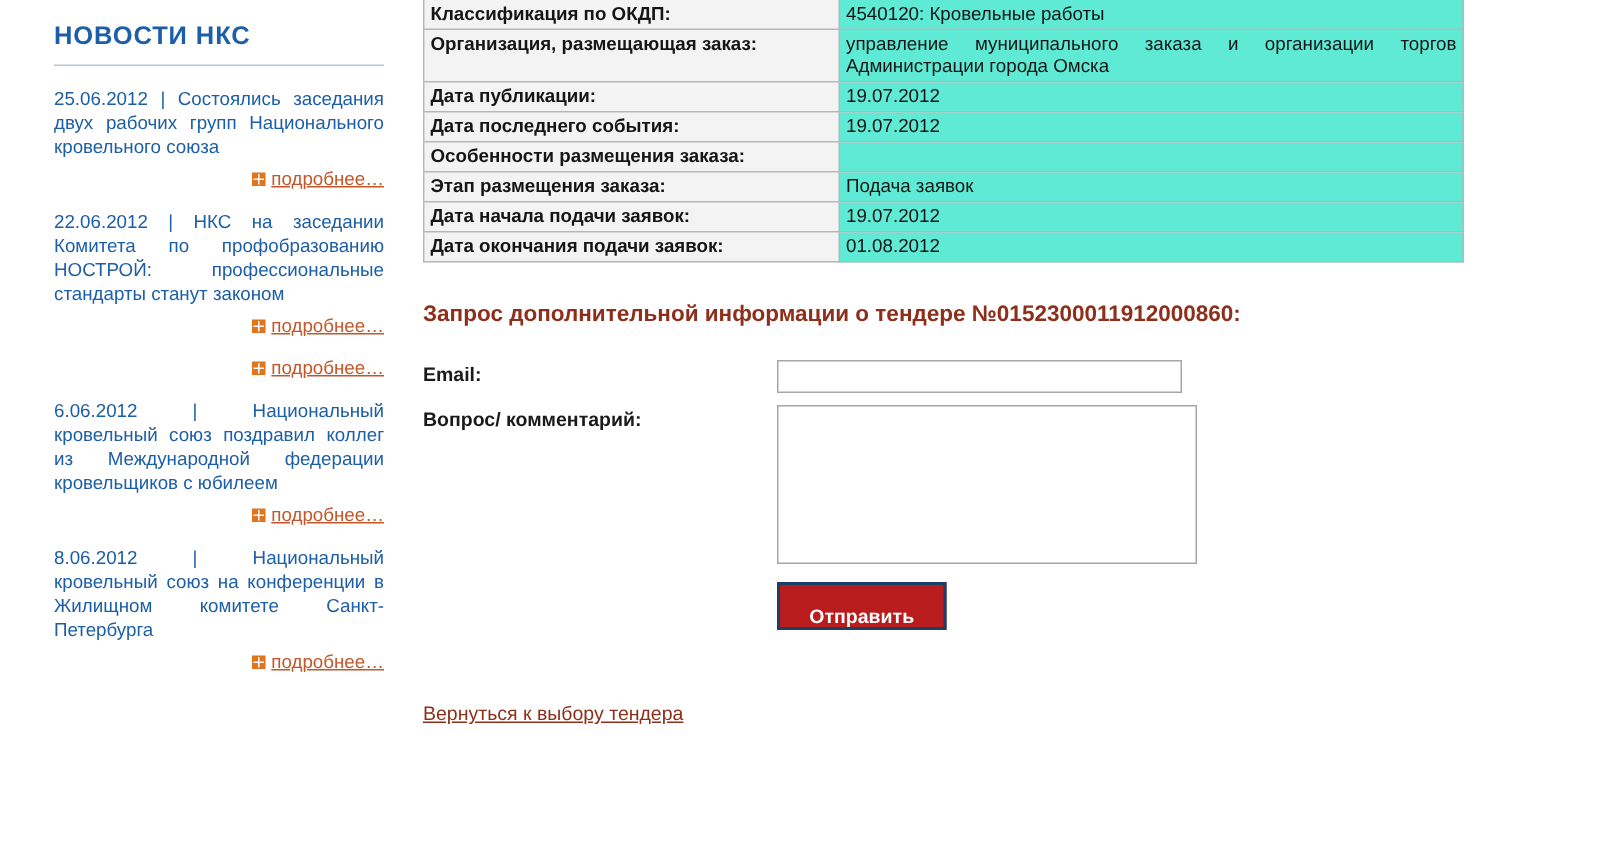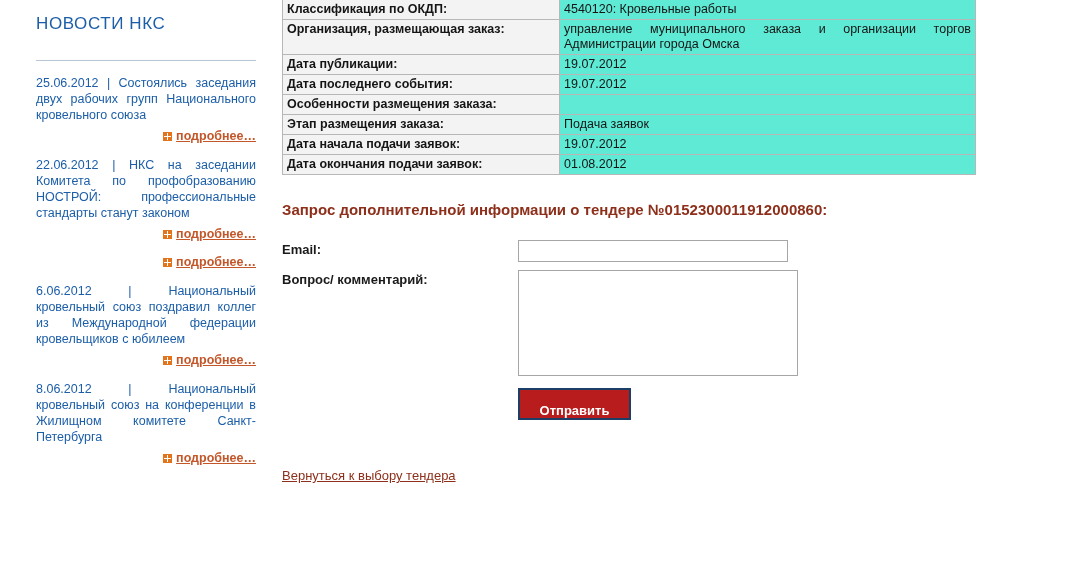--- a/index.html
+++ b/index.html
@@ -32,24 +32,24 @@
     position: relative;
   }
   .sidebar-inner {
     margin: 10px 0 0 36px;
     width: 220px;
   }
   .news-title {
     font-size: 17px;
     color: #1c5ea8;
     letter-spacing: 0.6px;
-    padding-bottom: 26px;
+    padding-bottom: 9px;
     border-bottom: 1px solid #b9c6d6;
     margin-bottom: 14px;
-    font-weight: normal;
+    font-weight: bold;
   }
   .news-item {
     margin-bottom: 2px;
   }
   .news-text {
     color: #1c5ea8;
     font-size: 12.5px;
     line-height: 16px;
     text-align: justify;
     text-justify: inter-word;
@@ -60,21 +60,20 @@
   .news-text .date {
     white-space: nowrap;
   }
   .more-row {
     text-align: right;
     margin: 6px 0 14px 0;
     display: flex;
     justify-content: flex-end;
     align-items: center;
     gap: 4px;
-    font-weight: bold;
   }
   .plus-icon {
     display: inline-block;
     width: 9px;
     height: 9px;
     background: #e2741c;
     position: relative;
     flex: 0 0 auto;
   }
   .plus-icon::before,

